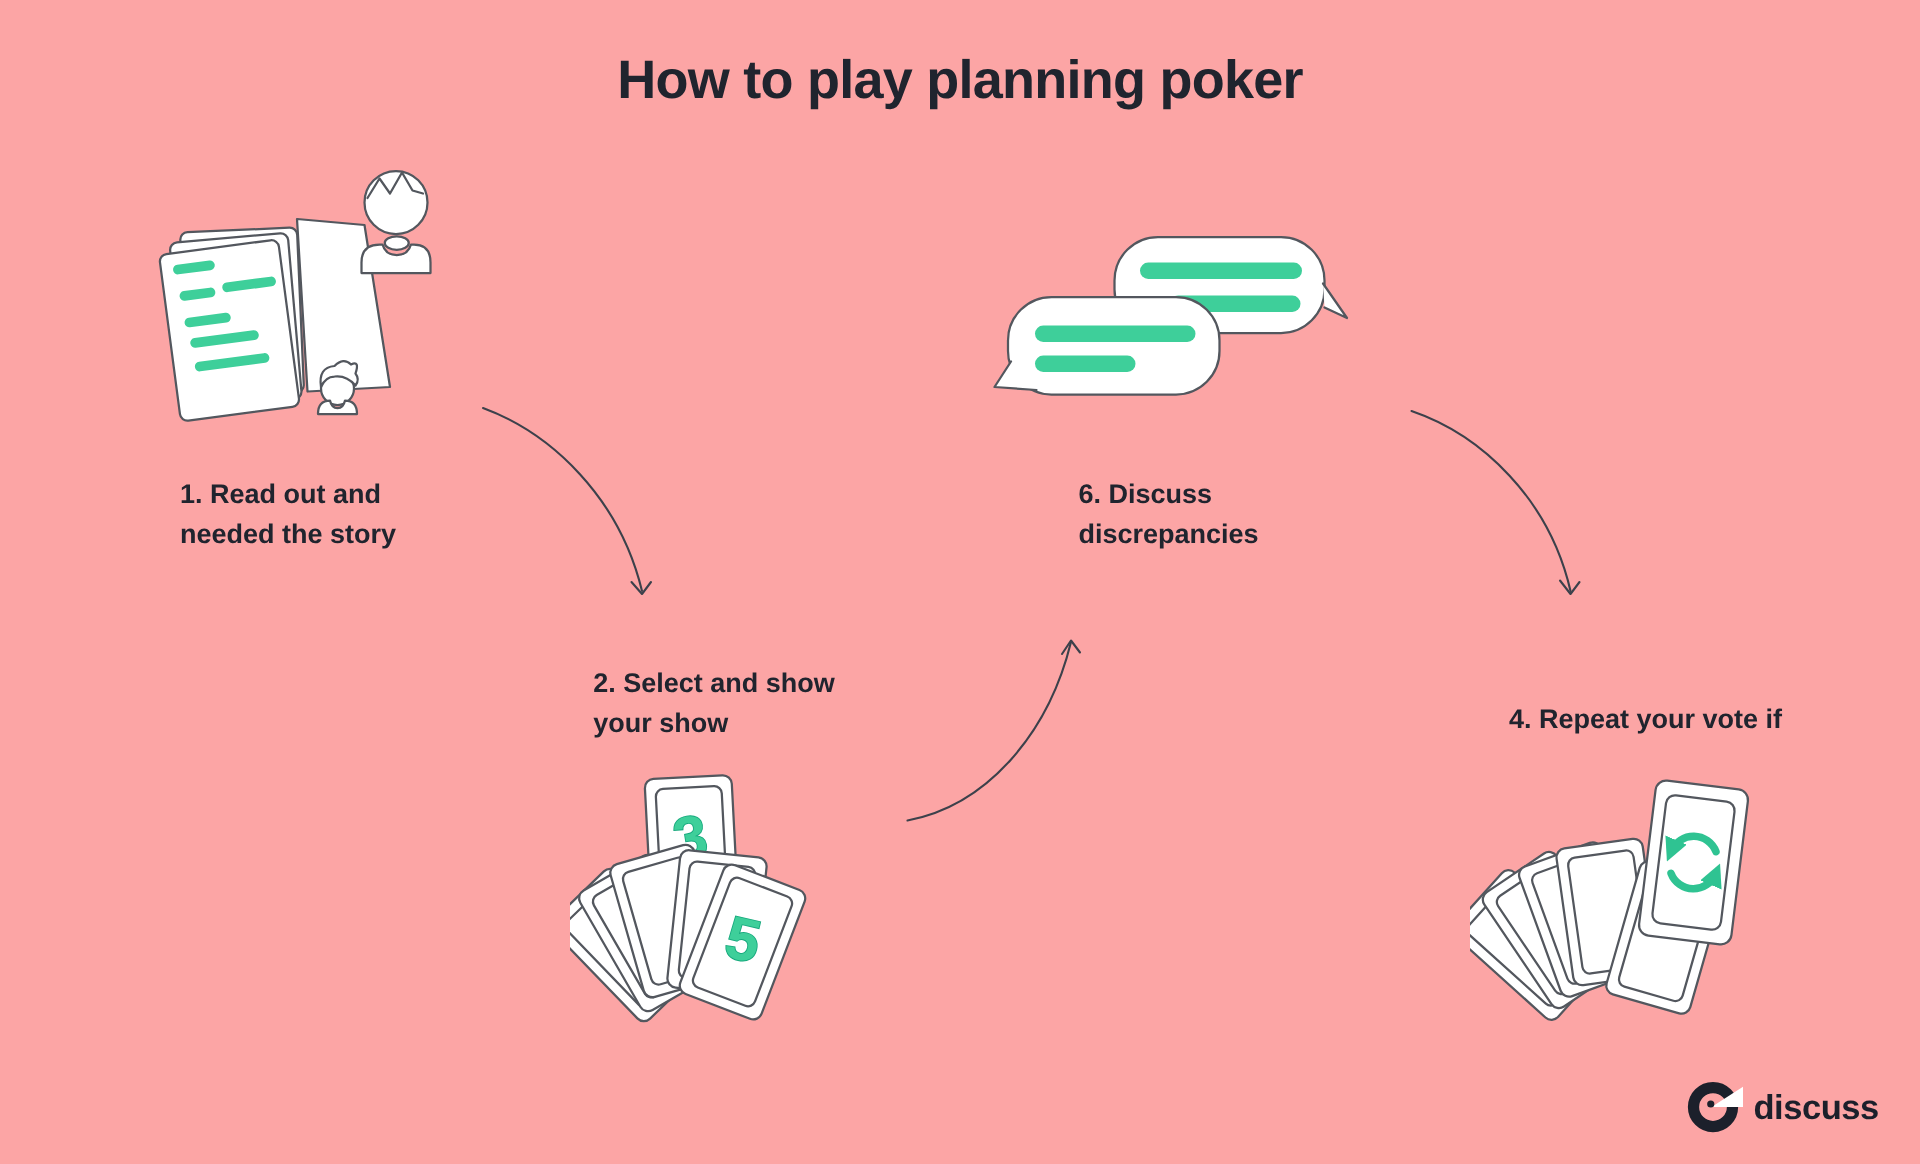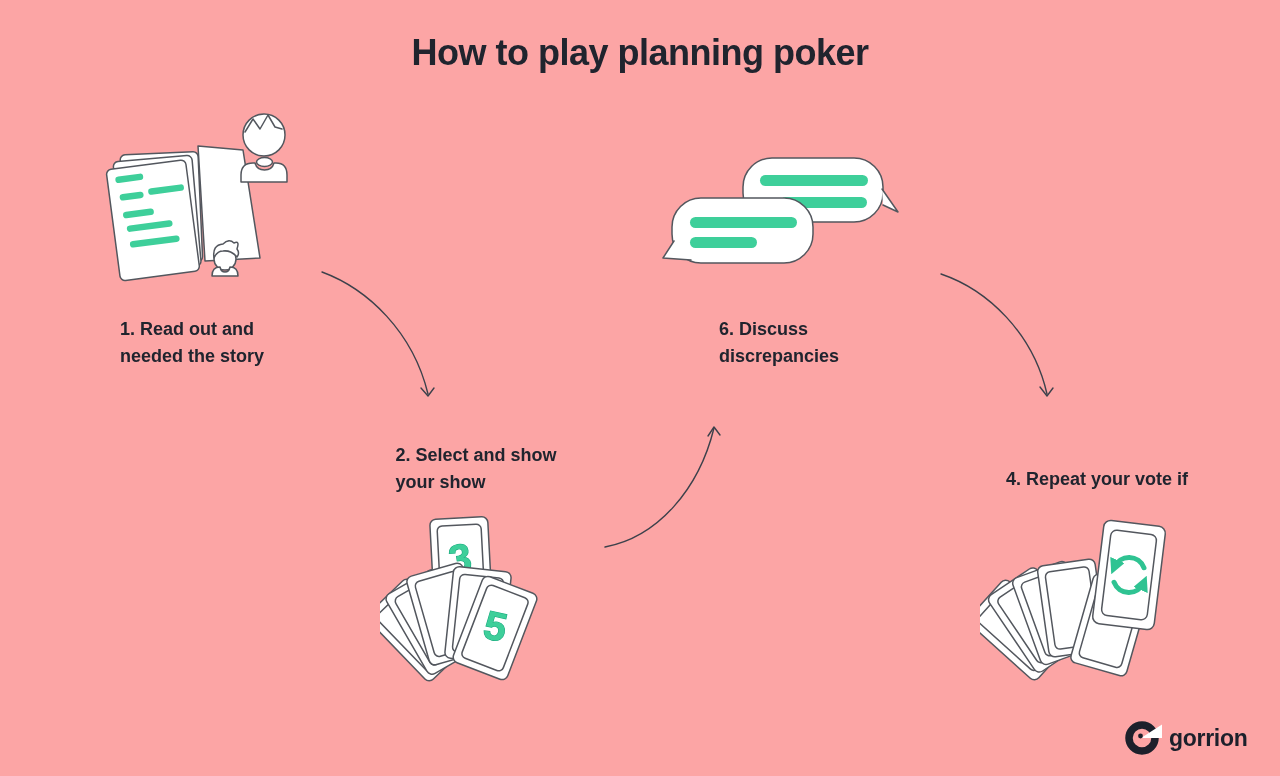--- a/index.html
+++ b/index.html
@@ -186,16 +186,16 @@
   <div class="step-label label-4">
     <div>4. Repeat your vote if</div>
   </div>
 
   <div class="logo">
     <svg width="40" height="40" viewBox="0 0 40 40">
       <circle cx="20" cy="20" r="13" fill="none" stroke="#1c202b" stroke-width="7.5"></circle>
       <polygon points="19,20 40,6.5 40,20" fill="#ffffff"></polygon>
       <circle cx="18.5" cy="18" r="2.4" fill="#1c202b"></circle>
     </svg>
-    <span class="logo-word">gorrion</span>
+    <span class="logo-word">discuss</span>
   </div>
 
 </div>
 
 </body></html>

